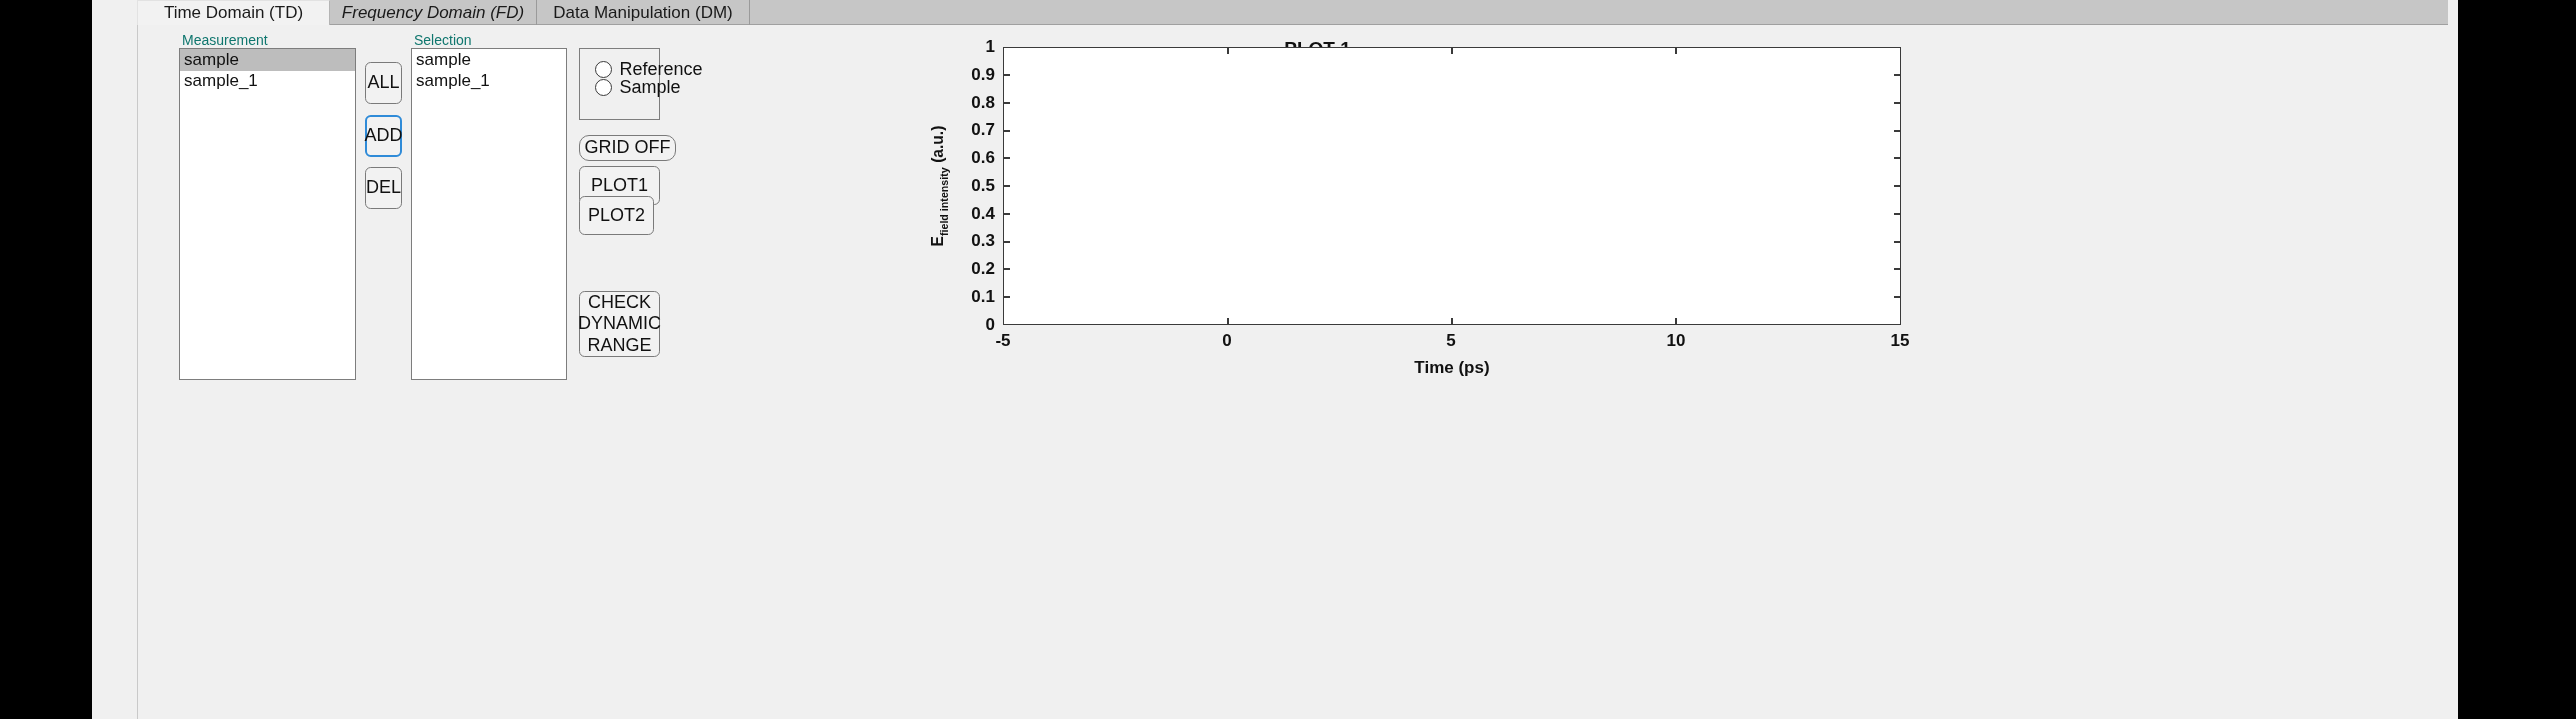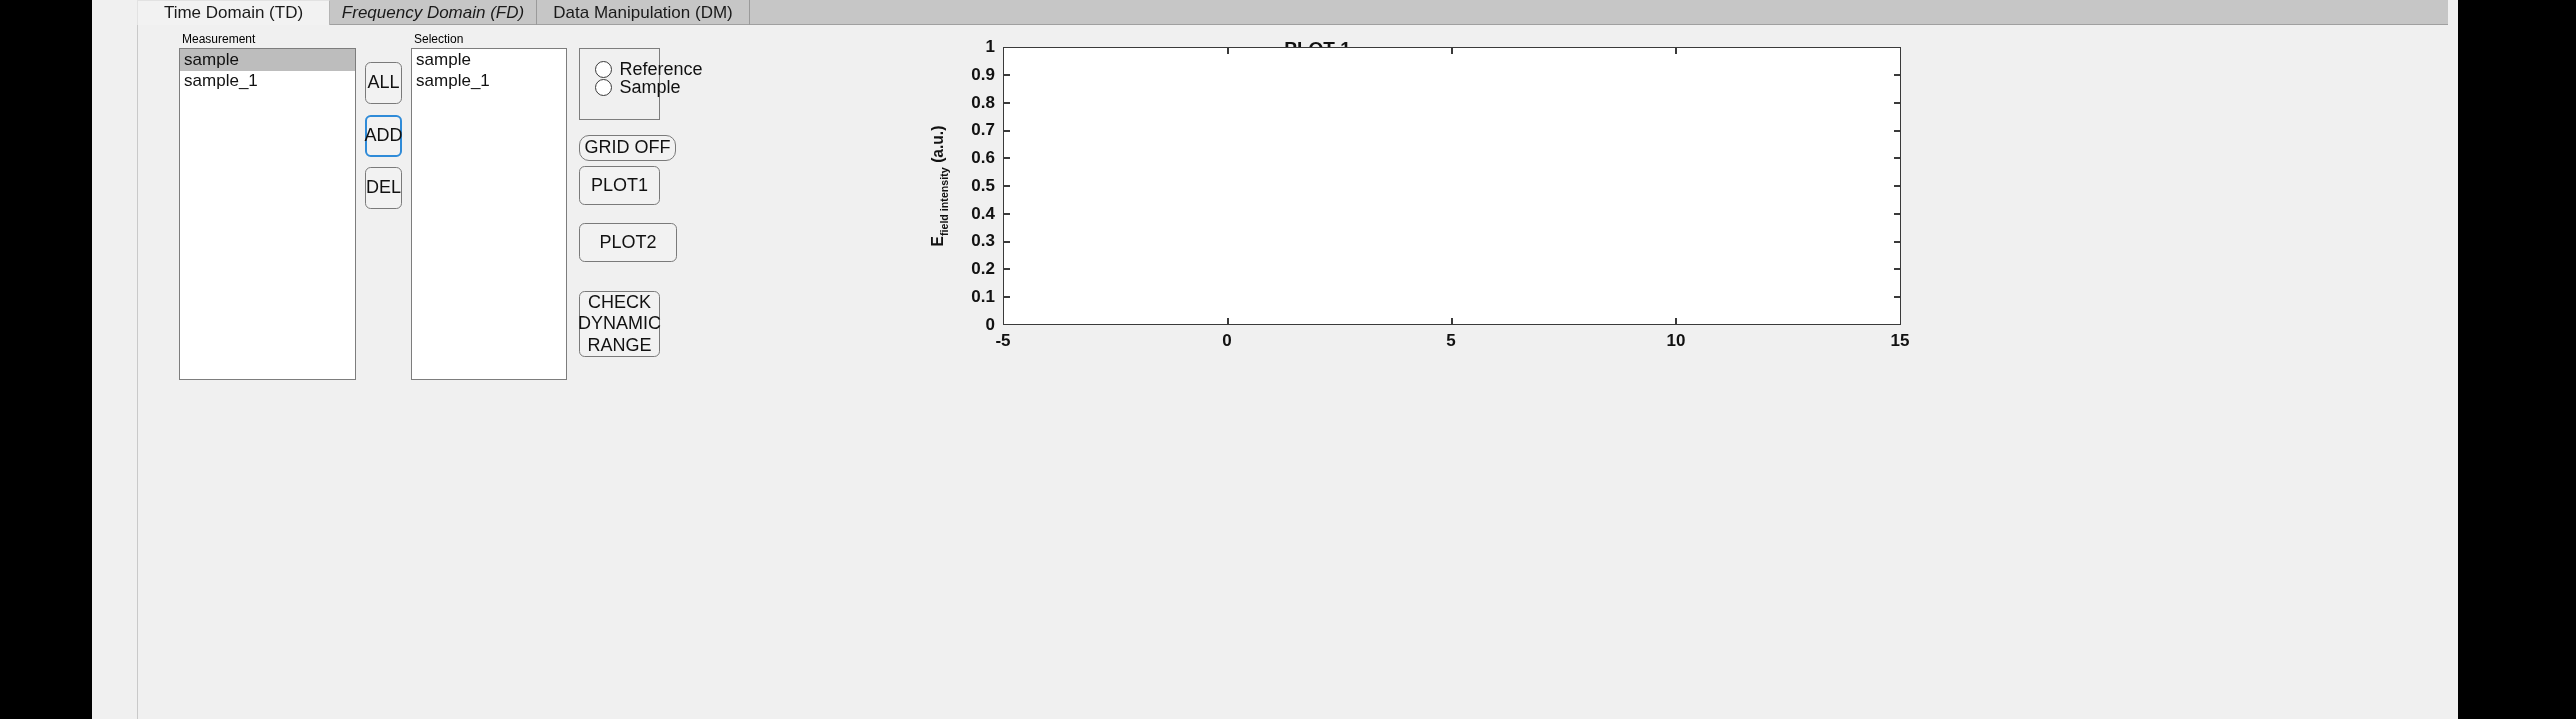--- a/index.html
+++ b/index.html
@@ -22,21 +22,21 @@
        display:flex;align-items:center;justify-content:center;
        font-size:17px;color:#1a1a1a;padding:0 16.4px;white-space:nowrap;
        border-right:0.8px solid #9a9a9a;}
   .tab.active{background:#f2f2f2;border-right:0.8px solid #b4b4b4;
               border-top:0.8px solid #e2e2e2;border-left:0.8px solid #e2e2e2;}
 
   
   #panel{position:absolute;left:45px;top:25px;width:2311px;height:695px;
          background:#f0f0f0;border-left:0.8px solid #c9c9c9;box-sizing:border-box;}
 
-  .grp-label{position:absolute;font-size:12px;color:#000000;white-space:nowrap;}
+  .grp-label{position:absolute;font-size:14px;color:#0f766e;white-space:nowrap;}
 
   .listbox{position:absolute;background:#fff;border:1.6px solid #7d7d7d;box-sizing:border-box;
            overflow:hidden;}
   .listitem{font-size:17px;color:#111;padding:1.6px 3.3px 1.6px 4.1px;line-height:1.08;white-space:nowrap;}
   .listitem.selected{background:#bdbdbd;}
 
   .btn{position:absolute;background:#f2f2f2;border:1.3px solid #7a7a7a;border-radius:5.7px;
        box-sizing:border-box;display:flex;align-items:center;justify-content:center;
        text-align:center;font-size:18px;color:#111;line-height:1.18;user-select:none;}
   .btn.focused{border:2px solid #2f8bd8;}
@@ -115,21 +115,21 @@
           <span class="radio-lbl">Sample</span>
         </div>
         <div class="radiorow" style="top:46px;margin-top:46px;">
           <span class="radio-o on"></span>
           <span class="radio-lbl">Both</span>
         </div>
       </div>
 
       <div class="btn" style="left:441px;top:110px;width:97px;height:26px;border-radius:10px;">GRID OFF</div>
       <div class="btn" style="left:441px;top:141px;width:81px;height:39px;">PLOT1</div>
-      <div class="btn" style="left:441px;top:198px;width:98px;height:39px;">PLOT2</div>
+      <div class="btn" style="left:441px;top:171px;width:75px;height:39px;">PLOT2</div>
 
       <div class="btn" style="left:441px;top:266px;width:81px;height:66px;flex-direction:column;">
         <span>CHECK</span>
         <span>DYNAMIC</span>
         <span>RANGE</span>
       </div>
 
       <div id="plot-wrap" style="left:542px;top:0px;width:1232px;height:695px;">
         <div id="plot-title">PLOT 1</div>
         <div id="axes">
@@ -155,20 +155,21 @@
             <div class="tick tick-x" style="top: 0px; left: 224px;"></div>
             <div class="tick tick-x" style="bottom: 0px; left: 224px;"></div>
             <div class="tick tick-x" style="top: 0px; left: 448px;"></div>
             <div class="tick tick-x" style="bottom: 0px; left: 448px;"></div>
             <div class="tick tick-x" style="top: 0px; left: 672px;"></div>
             <div class="tick tick-x" style="bottom: 0px; left: 672px;"></div>
           </div>
         <div id="ytitle" style="left: 199px; top: 151px;">
           <span>E</span><sub>field intensity</sub><span> (a.u.)</span>
         </div>
+        <div id="xtitle" style="left: 323px; width: 898px; top: 333px;">Time (ps)</div>
       <div class="ylab" style="top: 300px; right: 917px;">0</div>
           <div class="ylab" style="top: 272px; right: 917px;">0.1</div>
           <div class="ylab" style="top: 244px; right: 917px;">0.2</div>
           <div class="ylab" style="top: 216px; right: 917px;">0.3</div>
           <div class="ylab" style="top: 189px; right: 917px;">0.4</div>
           <div class="ylab" style="top: 161px; right: 917px;">0.5</div>
           <div class="ylab" style="top: 133px; right: 917px;">0.6</div>
           <div class="ylab" style="top: 105px; right: 917px;">0.7</div>
           <div class="ylab" style="top: 78px; right: 917px;">0.8</div>
           <div class="ylab" style="top: 50px; right: 917px;">0.9</div>

